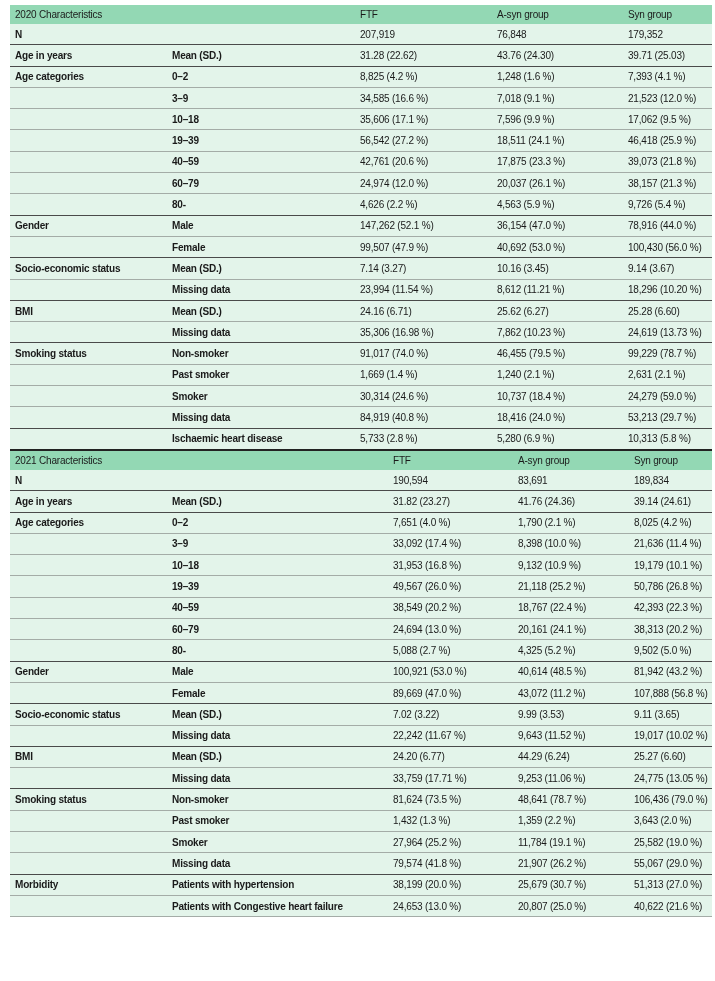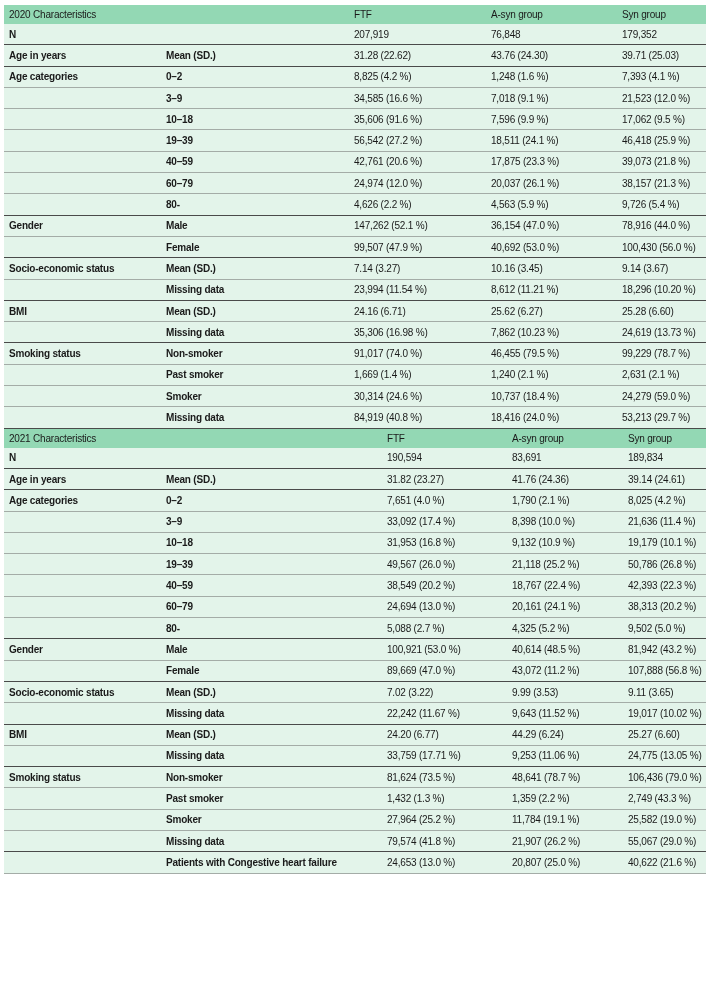--- a/index.html
+++ b/index.html
@@ -12,21 +12,21 @@
   }
   html,body{margin:0;padding:0;}
   body{
     width:715px;height:981px;background:#ffffff;
     font-family:"Liberation Sans", sans-serif;
     color:var(--text);
   }
   #tables{padding-top:5px;}
   table.tbl{
     border-collapse:collapse;table-layout:fixed;
-    width:702px;margin-left:4px;
+    width:702px;margin-left:10px;
   }
   table.tbl th, table.tbl td{
     font-size:10px;letter-spacing:-0.2px;
     text-align:left;vertical-align:middle;
     padding:0 0 0 5px;white-space:nowrap;overflow:hidden;
   }
   tr.head th{
     background:var(--header-bg);
     height:19px;font-weight:normal;
   }
@@ -97,21 +97,21 @@
         <tr>
           <td class="glabel"></td>
           <td class="slabel">3–9</td>
           <td>34,585 (16.6 %)</td>
           <td>7,018 (9.1 %)</td>
           <td>21,523 (12.0 %)</td>
         </tr>
         <tr>
           <td class="glabel"></td>
           <td class="slabel">10–18</td>
-          <td>35,606 (91.6 %)</td>
+          <td>35,606 (17.1 %)</td>
           <td>7,596 (9.9 %)</td>
           <td>17,062 (9.5 %)</td>
         </tr>
         <tr>
           <td class="glabel"></td>
           <td class="slabel">19–39</td>
           <td>56,542 (27.2 %)</td>
           <td>18,511 (24.1 %)</td>
           <td>46,418 (25.9 %)</td>
         </tr>
@@ -198,20 +198,27 @@
           <td>30,314 (24.6 %)</td>
           <td>10,737 (18.4 %)</td>
           <td>24,279 (59.0 %)</td>
         </tr>
         <tr class="group-end">
           <td class="glabel"></td>
           <td class="slabel">Missing data</td>
           <td>84,919 (40.8 %)</td>
           <td>18,416 (24.0 %)</td>
           <td>53,213 (29.7 %)</td>
+        </tr>
+        <tr class="table-end">
+          <td class="glabel"></td>
+          <td class="slabel">Ischaemic heart disease</td>
+          <td>5,733 (2.8 %)</td>
+          <td>5,280 (6.9 %)</td>
+          <td>10,313 (5.8 %)</td>
         </tr>
       </tbody>
     </table>
     <table class="tbl t1">
       <colgroup>
         <col>
         <col>
         <col>
         <col>
         <col>
@@ -336,35 +343,42 @@
           <td class="slabel">Non-smoker</td>
           <td>81,624 (73.5 %)</td>
           <td>48,641 (78.7 %)</td>
           <td>106,436 (79.0 %)</td>
         </tr>
         <tr>
           <td class="glabel"></td>
           <td class="slabel">Past smoker</td>
           <td>1,432 (1.3 %)</td>
           <td>1,359 (2.2 %)</td>
-          <td>2,749 (43.3 %)</td>
+          <td>3,643 (2.0 %)</td>
         </tr>
         <tr>
           <td class="glabel"></td>
           <td class="slabel">Smoker</td>
           <td>27,964 (25.2 %)</td>
           <td>11,784 (19.1 %)</td>
           <td>25,582 (19.0 %)</td>
         </tr>
         <tr class="group-end">
           <td class="glabel"></td>
           <td class="slabel">Missing data</td>
           <td>79,574 (41.8 %)</td>
           <td>21,907 (26.2 %)</td>
           <td>55,067 (29.0 %)</td>
+        </tr>
+        <tr>
+          <td class="glabel">Morbidity</td>
+          <td class="slabel">Patients with hypertension</td>
+          <td>38,199 (20.0 %)</td>
+          <td>25,679 (30.7 %)</td>
+          <td>51,313 (27.0 %)</td>
         </tr>
         <tr>
           <td class="glabel"></td>
           <td class="slabel">Patients with Congestive heart failure</td>
           <td>24,653 (13.0 %)</td>
           <td>20,807 (25.0 %)</td>
           <td>40,622 (21.6 %)</td>
         </tr>
       </tbody>
     </table>

